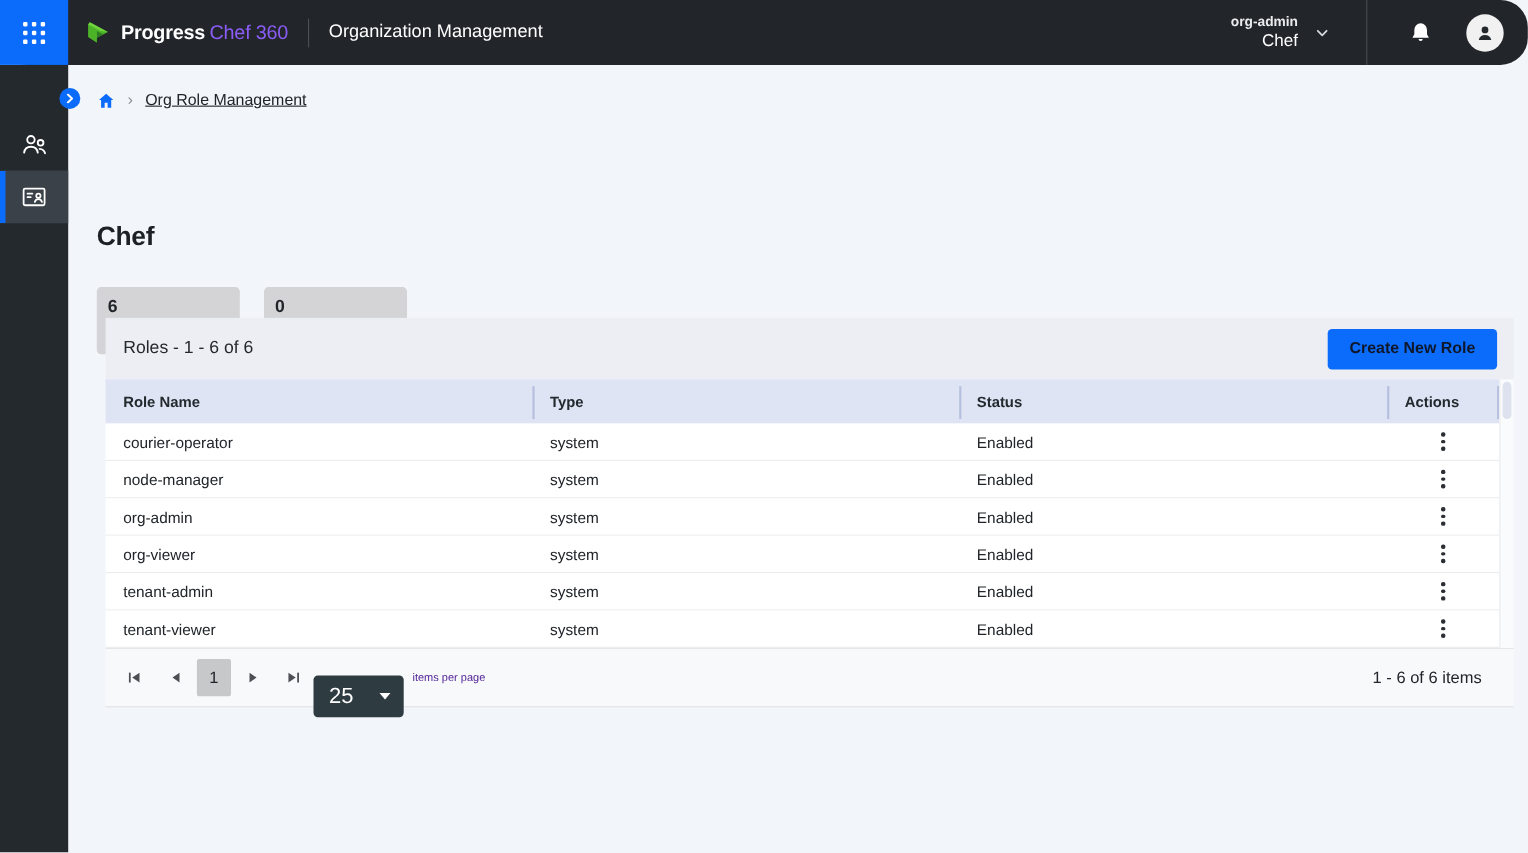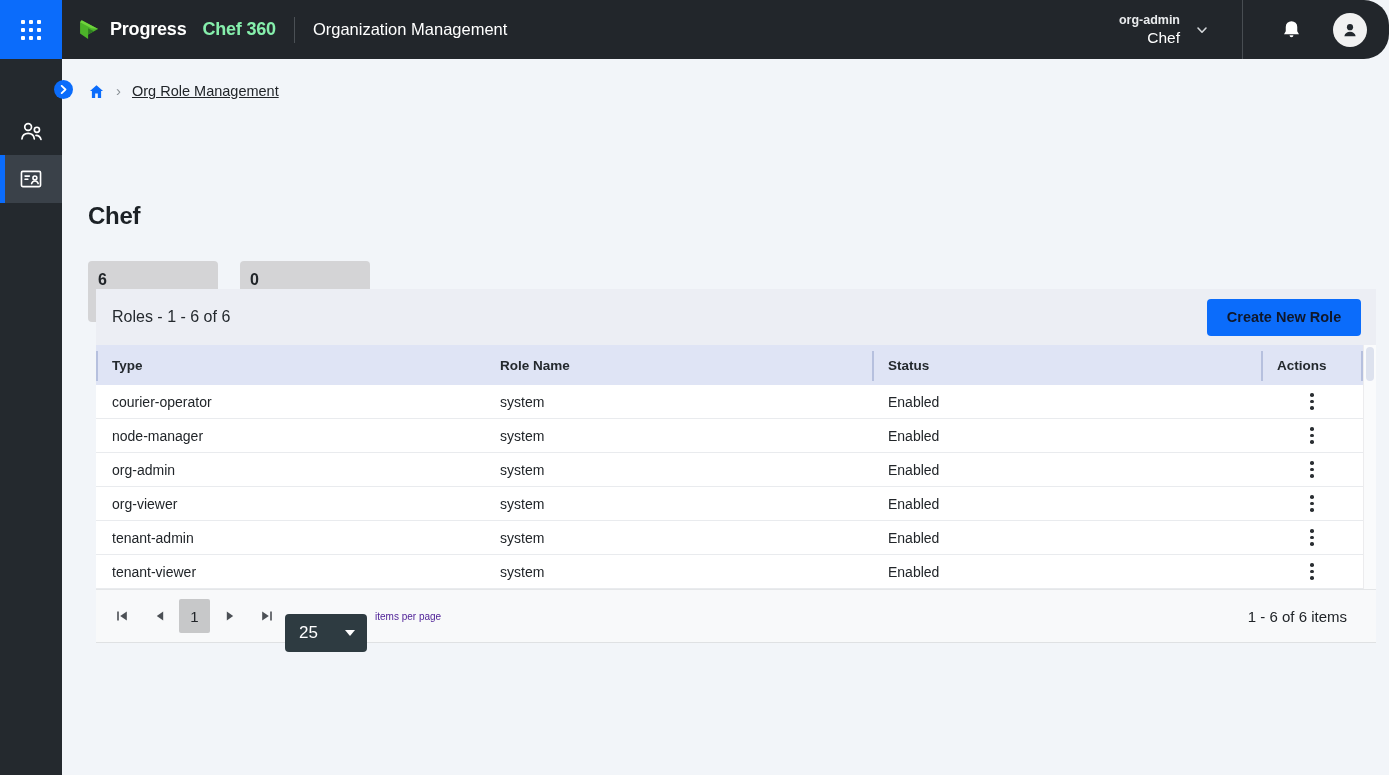--- a/index.html
+++ b/index.html
@@ -8,21 +8,21 @@
   .screen { position:relative; width:1389px; height:775px; overflow:hidden; background:#f2f5f9; }
 
   
   .topbar { position:absolute; top:0; left:0; width:100%; height:59px; background:#22262b; display:flex; align-items:center; z-index:20;border-radius:25px; }
   .app-btn { width:62px; height:59px; background:#0b6cfb; display:flex; align-items:center; justify-content:center; cursor:pointer; flex:none; }
   .grid-ico { display:grid; grid-template-columns:repeat(3,4px); grid-template-rows:repeat(3,4px); gap:4px; }
   .grid-ico span { width:4px; height:4px; background:#fff; border-radius:1px; }
   .brand { display:flex; align-items:center; margin-left:16px; }
   .brand svg { width:25px; height:25px; margin-right:7px; }
   .brand-name1 { color:#fff; font-weight:700; font-size:18px; letter-spacing:-.2px; }
-  .brand-name2 { color:#86efac; font-weight:700; font-size:18px; margin-left:16px; letter-spacing:-.2px; }
+  .brand-name2 { color:#8b5cf6; font-weight:400; font-size:18px; margin-left:4px; letter-spacing:-.2px; }
   .tb-divider { width:1px; height:26px; background:#4b5055; margin:0 18px; }
   .product-title { color:#fff; font-weight:400; font-size:16.5px; }
   .tb-spacer { flex:1; }
   .user-menu { display:flex; align-items:center; gap:16px; cursor:pointer; margin-right:34px; }
   .user-texts { text-align:right; }
   .user-role { color:#e9ebed; font-size:12.5px; font-weight:600; line-height:15px; }
   .user-org { color:#fff; font-size:15.5px; line-height:19px; }
   .chev-down { width:12px; height:12px; }
   .tb-vline { width:1px; height:59px; background:#484d52; }
   .bell-btn { width:48px; margin-left:24px; display:flex; justify-content:center; cursor:pointer; }
@@ -64,21 +64,21 @@
   .kebab { display:flex; flex-direction:column; gap:3px; padding:6px; cursor:pointer; }
   .kebab i { width:3.5px; height:3.5px; border-radius:50%; background:#2b2f33; }
 
   
   .panel-foot { height:54px; background:#f8f9fa; border-top:1px solid #e4e6e8; border-bottom:1px solid #dfe1e3; display:flex; align-items:center; padding:0 16px 0 20px; }
   .pg-btn { background:none; border:none; padding:0; width:12px; height:12px; cursor:pointer; display:flex; align-items:center; justify-content:center; }
   .pg-btn svg { width:12px; height:12px; fill:#4c5055; }
   .pg-first { margin-right:26px; } .pg-prev { margin-right:13px; }
   .page-box { width:31px; height:34px; background:#c7c8c9; border-radius:2px; display:flex; align-items:center; justify-content:center; font-size:15px; color:#212529; margin-right:14px; cursor:pointer; }
   .pg-next { margin-right:25px; } .pg-last { margin-right:12px; }
-  .size-select { width:82px; height:38px; background:#2e3b41; border-radius:4px; display:flex; align-items:center; padding:0 12px 0 14px; color:#fff; font-size:17px; cursor:pointer; margin-right:8px;margin-top:34px; }
+  .size-select { width:82px; height:38px; background:#2e3b41; border-radius:4px; display:flex; align-items:center; padding:0 12px 0 14px; color:#fff; font-size:20px; cursor:pointer; margin-right:8px;margin-top:34px; }
   .caret { margin-left:auto; width:0; height:0; border-left:5px solid transparent; border-right:5px solid transparent; border-top:6px solid #fff; }
   .ipp-label { font-size:10px; color:#4c1d95; }
   .range-label { margin-left:auto; font-size:15px; color:#212529; padding-right:13px; }
 </style>
 </head>
 <body>
 
 <div class="screen">
 
   <header class="topbar">
@@ -185,22 +185,22 @@
 
     <section class="panel">
 
       <div class="panel-head">
         <span class="panel-title">Roles - 1 - 6 of 6</span>
         <button class="create-btn">Create New Role</button>
       </div>
 
       <div class="table-area">
         <div class="thead">
+          <div class="th">Role Name</div>
           <div class="th sep">Type</div>
-          <div class="th">Role Name</div>
           <div class="th sep">Status</div>
           <div class="th sep last">Actions</div>
         </div>
 
         <div class="trow">
           <div class="td">courier-operator</div>
           <div class="td">system</div>
           <div class="td">Enabled</div>
           <div class="td-actions">
               <span class="kebab">

